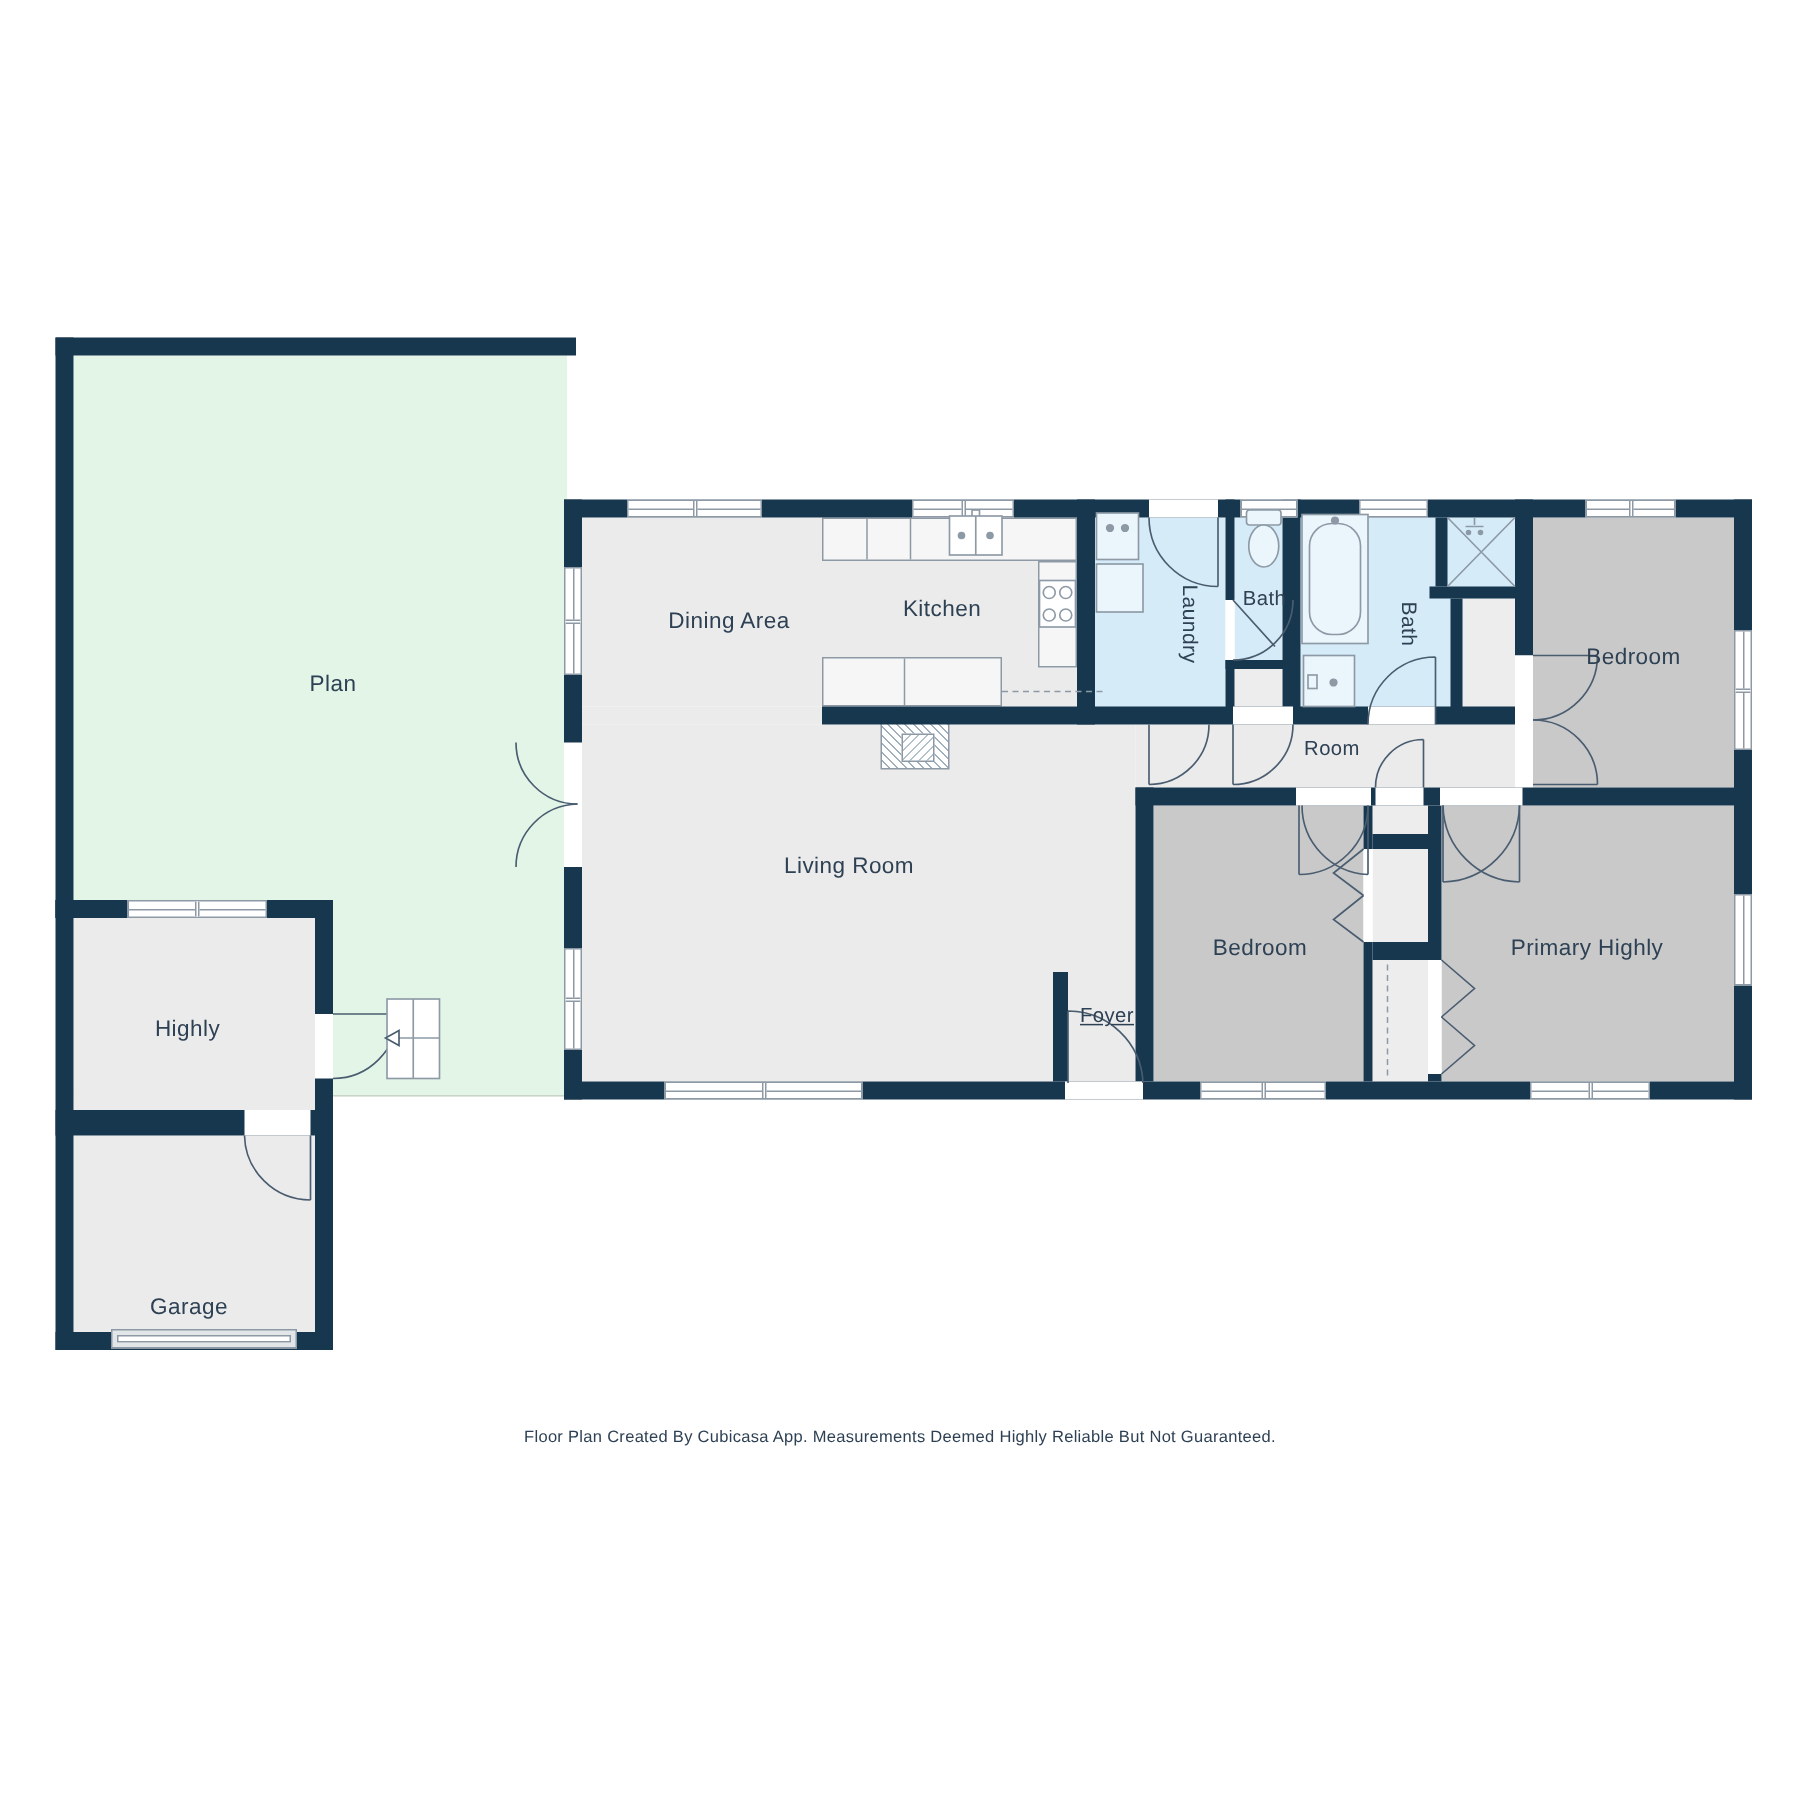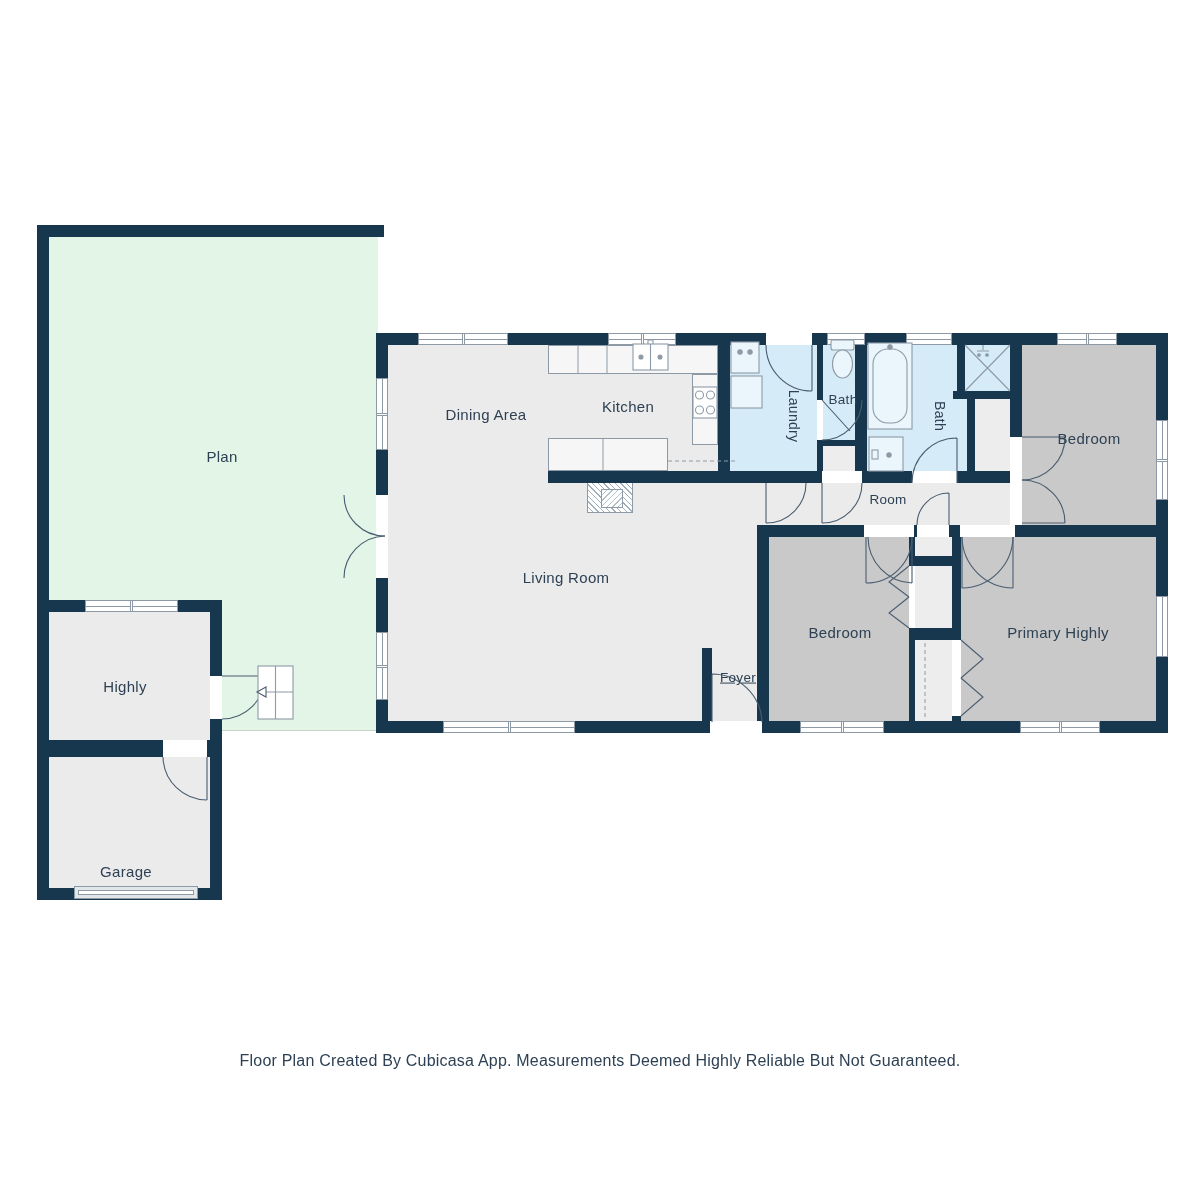--- a/index.html
+++ b/index.html
@@ -45,22 +45,22 @@
              background:repeating-linear-gradient(45deg,#ffffff 0 3px,#9fb0bc 3px 4px);}
   .fireplace .inner{position:absolute;left:13px;top:8px;width:22px;height:19px;box-sizing:border-box;
              border:1px solid var(--outline);
              background:#fff repeating-linear-gradient(135deg,#ffffff 0 3px,#b3c1cb 3px 4px);}
   .gdoor{position:absolute;left:74px;top:886px;width:124px;height:13px;box-sizing:border-box;
          background:var(--garage_door);border:1px solid var(--outline);}
   .gdoor .inner{position:absolute;left:3px;top:3px;right:3px;bottom:3px;background:#fff;
          border:1px solid var(--outline);box-sizing:border-box;}
   .patio-edge{position:absolute;left:49px;top:730px;width:329px;height:1px;background:#c9d4c9;}
   svg.overlay{position:absolute;left:0;top:0;pointer-events:none;}
-  .footer{position:absolute;left:0;top:1052px;width:100%;text-align:center;
-          font-size:16px;color:var(--text);letter-spacing:.2px;}
+  .footer{position:absolute;left:0;top:952px;width:100%;text-align:center;
+          font-size:11px;color:var(--text);letter-spacing:.2px;}
 </style>
 </head>
 <body>
 
 <div class="plan">
 
   <div class="room patio" style="left:49px;top:237px;width:329px;height:494px;"></div>
   <div class="patio-edge"></div>
   <div class="room floor" style="left:388px;top:345px;width:330px;height:126px;"></div>
   <div class="room floor" style="left:388px;top:471px;width:160px;height:12px;"></div>

